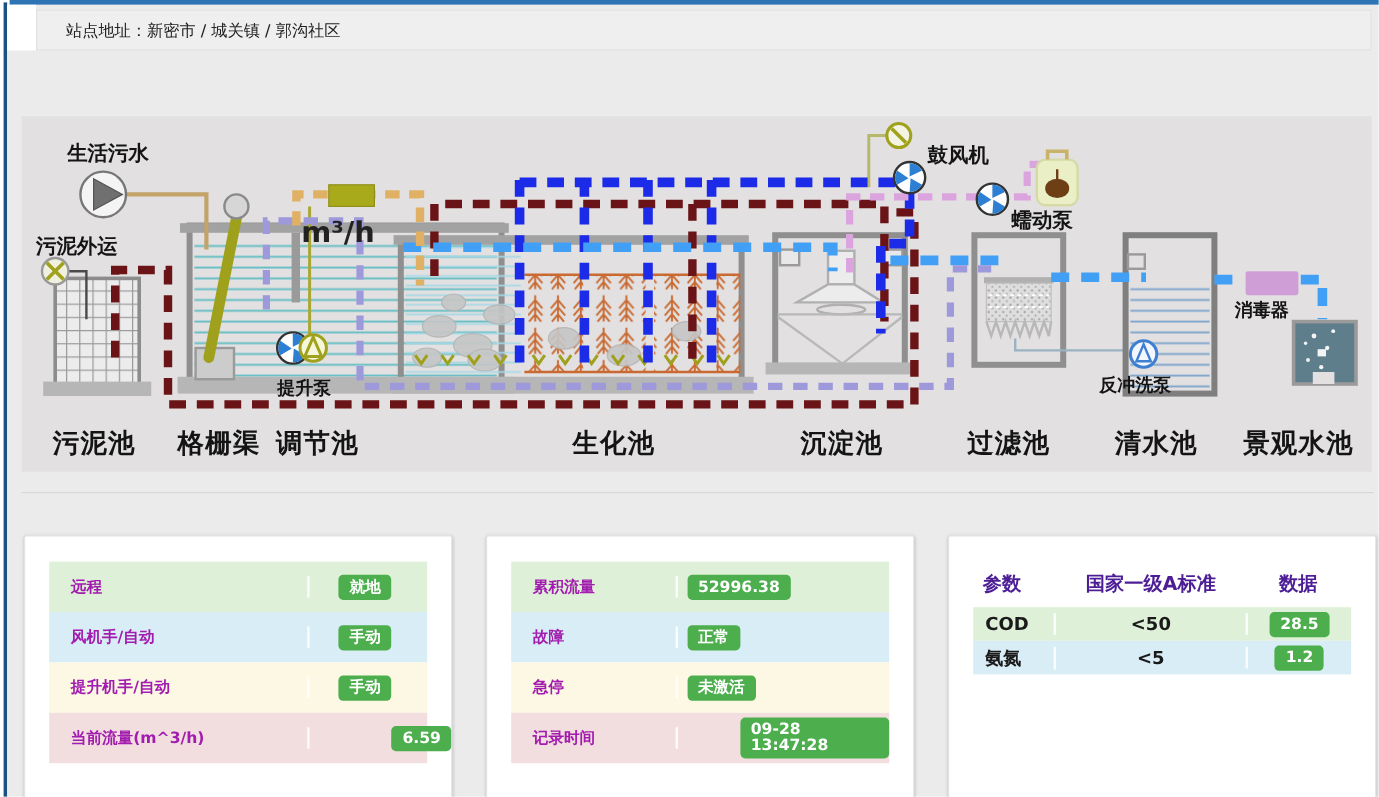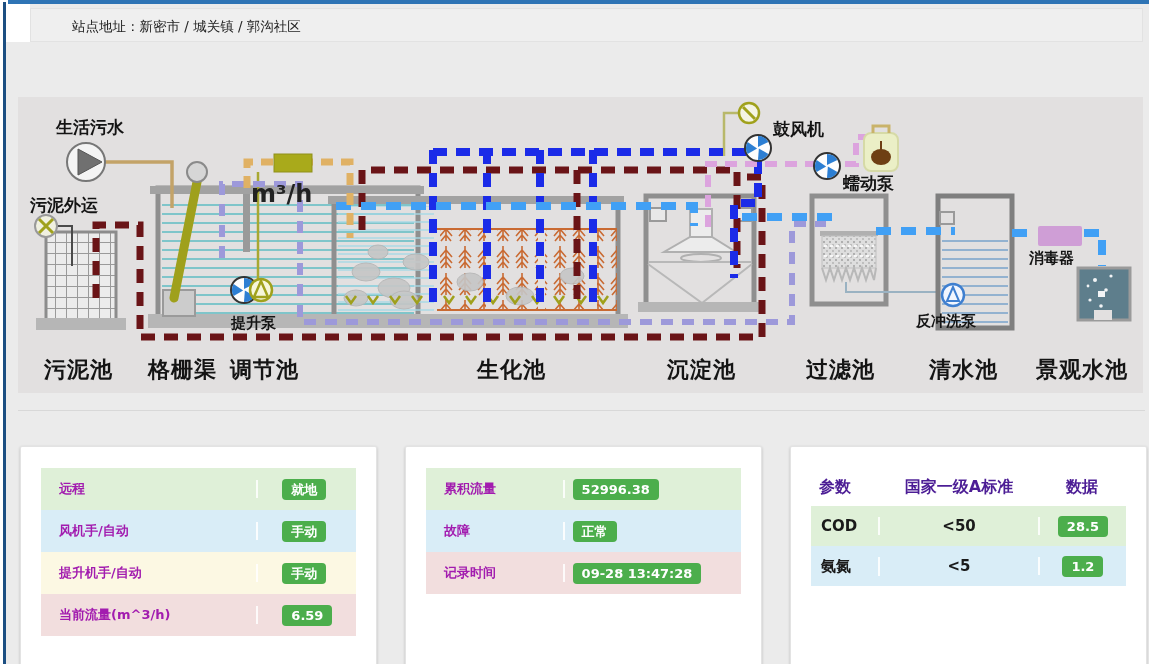--- a/index.html
+++ b/index.html
@@ -3,38 +3,38 @@
 <meta charset="utf-8">
 <style>
   html,body{margin:0;padding:0;}
   body{font-family:"DejaVu Sans","Liberation Sans",sans-serif;background:#fff;}
   .page{position:relative;width:1149px;height:664px;overflow:hidden;background:#fff;}
   .topline{position:absolute;left:8px;top:0;right:0;height:4px;}
   .leftline{position:absolute;left:3px;top:2px;width:3px;bottom:0;}
   .graybg{position:absolute;left:6px;top:4px;right:0;bottom:0;background:#ebebeb;}
   .corner{position:absolute;left:6px;top:4px;width:24px;height:38px;background:#fff;}
   .site-header{position:absolute;left:30px;top:8px;right:6px;height:34px;background:#efefef;
-    border:1px solid #e2e2e2;line-height:34px;font-size:13.5px;color:#222;padding-left:41px;box-sizing:border-box;}
+    border:1px solid #e2e2e2;line-height:34px;font-size:13.5px;color:#222;padding-left:24px;box-sizing:border-box;}
   .diagram{position:absolute;left:18px;top:97px;width:1125px;height:296px;background:#e2e0e0;}
   .divider{position:absolute;left:18px;top:410px;right:4px;height:1px;background:#d8d8d8;}
   .card{position:absolute;top:446px;width:357px;height:235px;background:#fff;border:1px solid #e3e3e3;
     border-radius:2px;box-shadow:0 1px 3px rgba(0,0,0,.2);box-sizing:border-box;padding:21px 20px 0 20px;}
   .card1{left:20px;} .card2{left:405px;} .card3{left:790px;}
   .trow{display:flex;height:42px;align-items:center;}
   .trow.success{background:#dff0d8;} .trow.info{background:#d9edf7;}
-  .trow.warning{background:#fcf8e3;} .trow.danger{background:#f2dede;}
+  .trow.warning{background:#fcf8e3;} .trow.danger{background:#f2dede;gap:44px;}
   .tlabel{font-weight:bold;font-size:13px;color:#a21caf;padding-left:18px;box-sizing:border-box;}
   .c1 .tlabel{flex:0 0 69%;border-right:2px solid rgba(255,255,255,.85);}
   .c2 .tlabel{flex:0 0 44%;border-right:2px solid rgba(255,255,255,.85);}
   .tvalue{flex:1;display:flex;align-items:center;}
   .c1 .tvalue{padding-left:24px;} .c2 .tvalue{padding-left:8px;}
   .badge{display:inline-block;background:#4cae4c;color:#fff;font-weight:bold;font-size:13px;
     padding:4px 9px;border-radius:4px;line-height:1;}
   .hrow{display:flex;height:38px;align-items:center;background:#fff;font-weight:bold;font-size:16px;color:#4c1d95;}
-  .p3row{display:flex;height:40px;align-items:center;font-size:15px;color:#1a1a1a;}
+  .p3row{display:flex;height:28px;align-items:center;font-size:15px;color:#1a1a1a;}
   .p3c1{flex:0 0 22%;font-weight:bold;padding-left:10px;box-sizing:border-box;border-right:2px solid rgba(255,255,255,.85);}
   .p3c2{flex:0 0 50%;font-weight:bold;text-align:center;border-right:2px solid rgba(255,255,255,.85);}
   .p3c3{flex:1;text-align:center;}
   .hd1{flex:0 0 22%;padding-left:8px;box-sizing:border-box;}
   .hd2{flex:0 0 50%;text-align:center;}
   .hd3{flex:1;text-align:center;}
   text{font-family:"DejaVu Sans","Liberation Sans",sans-serif;fill:#141414;}
   .tanklabel{font-size:22px;font-weight:bold;letter-spacing:1px;}
   .complabel{font-size:17px;font-weight:bold;}
   .smalllabel{font-size:15px;font-weight:bold;}
@@ -308,20 +308,26 @@
       <div class="tvalue">
           <span class="badge">52996.38</span>
         </div>
     </div>
     <div class="trow info">
       <div class="tlabel">故障</div>
       <div class="tvalue">
           <span class="badge">正常</span>
         </div>
     </div>
+    <div class="trow warning">
+      <div class="tlabel">急停</div>
+      <div class="tvalue">
+          <span class="badge">未激活</span>
+        </div>
+    </div>
     <div class="trow danger">
       <div class="tlabel">记录时间</div>
       <div class="tvalue">
           <span class="badge">09-28 13:47:28</span>
         </div>
     </div>
   </div>
 
   <div class="card card3">
     <div class="hrow">

